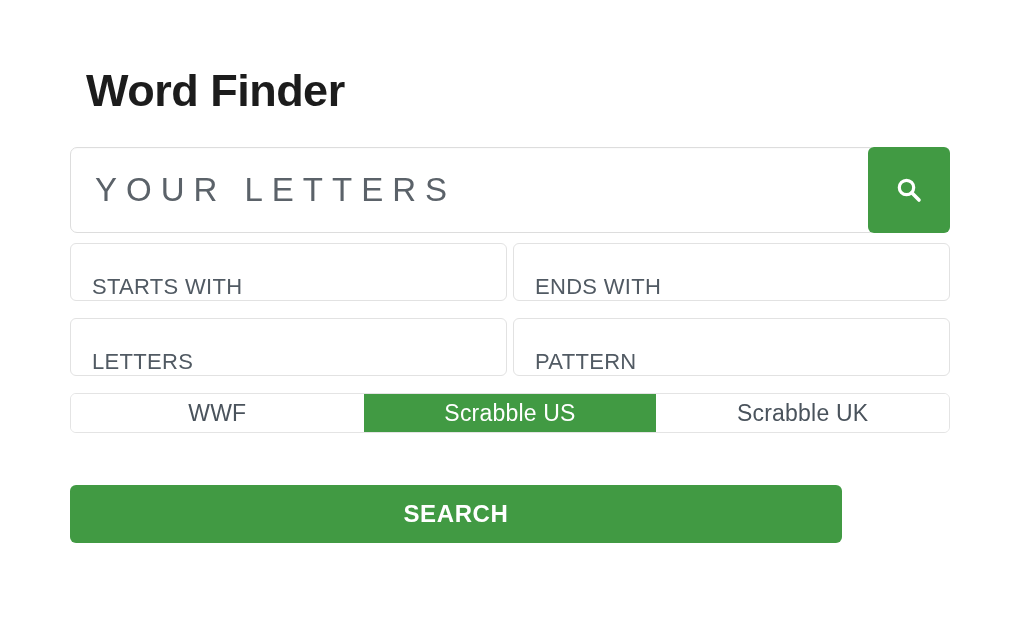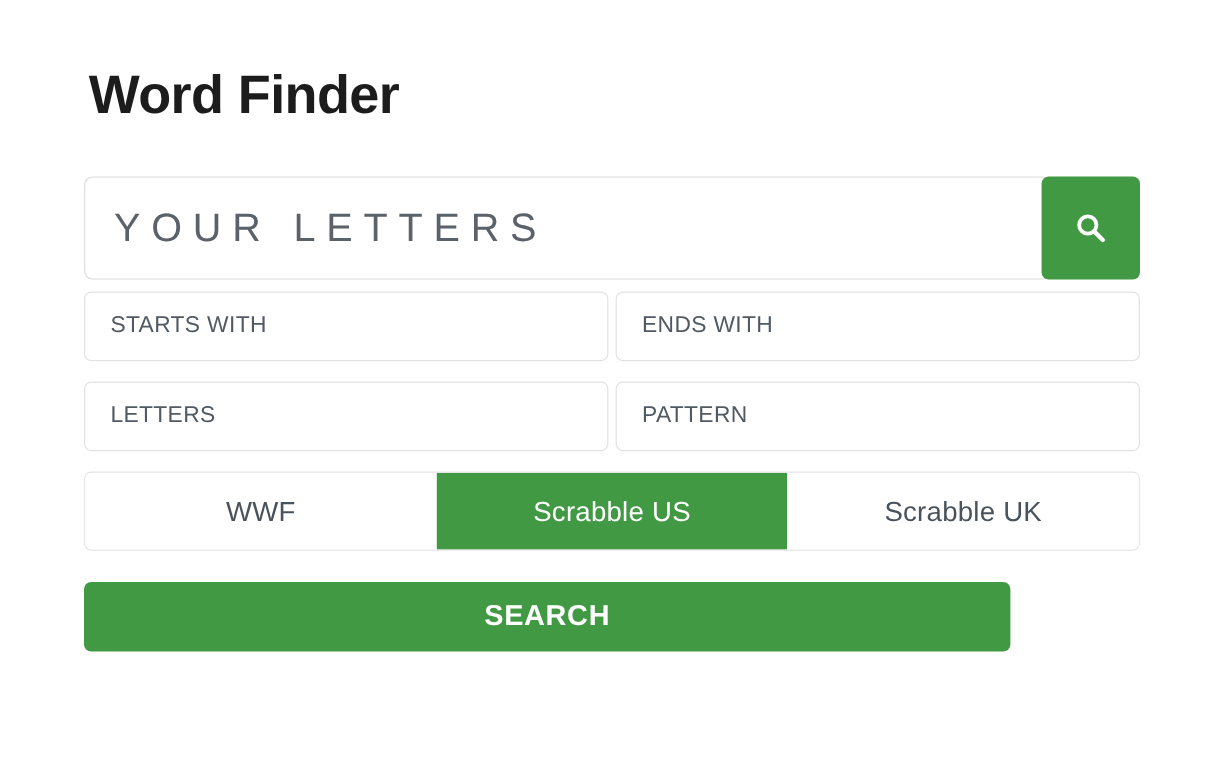--- a/index.html
+++ b/index.html
@@ -21,21 +21,21 @@
     width: 1020px;
     height: 638px;
     background: #ffffff;
   }
 
   
   .page-title {
     position: absolute;
     left: 70px;
     top: 47px;
-    margin: 4px;
+    margin: 16px;
     font-size: 45px;
     line-height: 56px;
     font-weight: bold;
     letter-spacing: -0.5px;
     color: #1c1c1c;
     font-family: "Liberation Sans", sans-serif;
     white-space: nowrap;
   }
 
   
@@ -98,35 +98,35 @@
   }
   .filter-input {
     box-sizing: border-box;
     width: 437px;
     height: 58px;
     border: 1px solid #e2e2e2;
     border-radius: 6px;
     background: #ffffff;
     padding: 0 0 0 21px;
     display: flex;
-    align-items: center;
-    font-family: "Liberation Sans", sans-serif;
-    font-size: 19px;
+    align-items: flex-end;
+    font-family: "Liberation Sans", sans-serif;
+    font-size: 22px;
     letter-spacing: 0.3px;
     color: #515a63;
     cursor: text;
   }
 
   
   .dict-group {
     position: absolute;
     left: 70px;
     top: 393px;
     width: 880px;
-    height: 66px;
+    height: 40px;
     box-sizing: border-box;
     border: 1px solid #e4e4e4;
     border-radius: 6px;
     background: #ffffff;
     display: flex;
     overflow: hidden;
   }
   .dict-option {
     flex: 1 1 0;
     display: flex;

